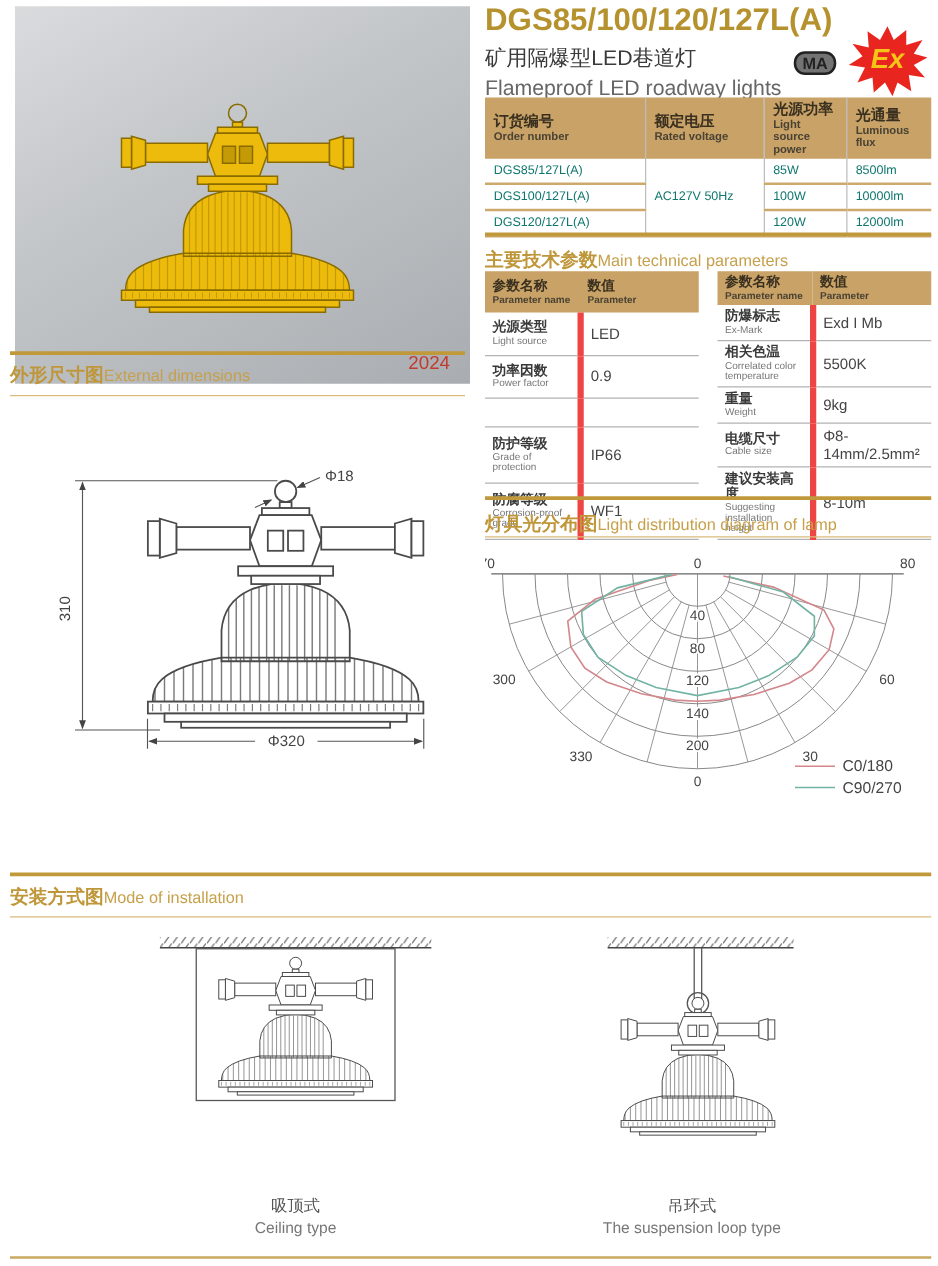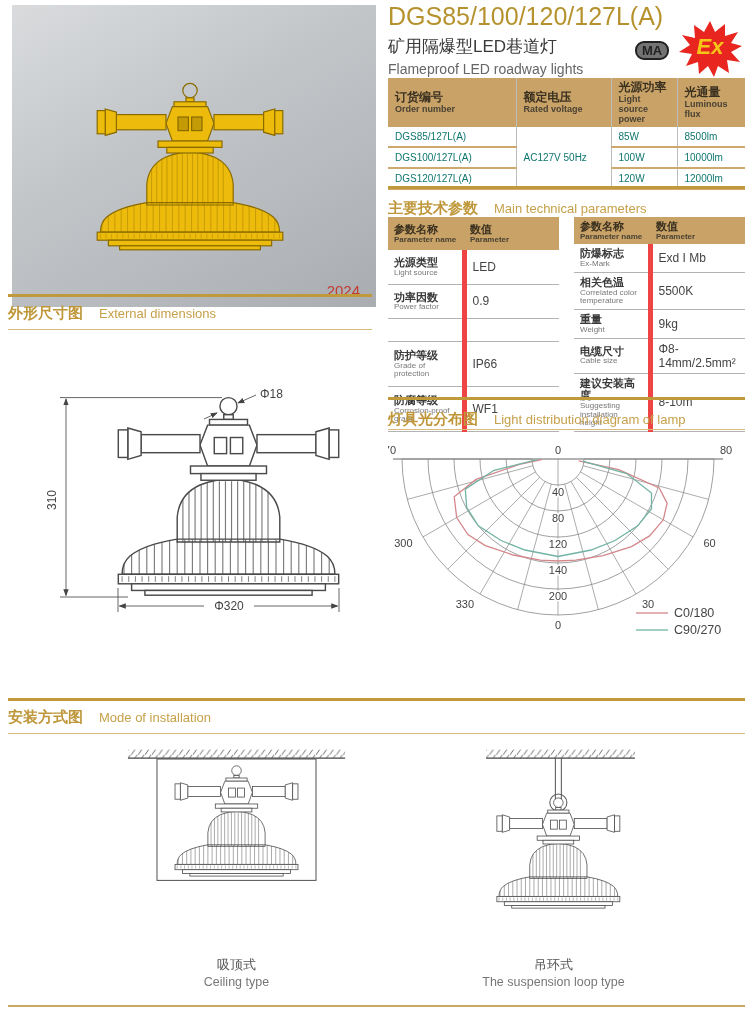--- a/index.html
+++ b/index.html
@@ -6,28 +6,28 @@
   body{width:750px;height:1013px;position:relative;background:#fff;overflow:hidden;
        font-family:"Liberation Sans","DejaVu Sans",sans-serif;color:#444}
   .abs{position:absolute}
   
   #photo{left:12px;top:5px;width:364px;height:302px;
          background:linear-gradient(150deg,#d9dbdd 0%,#c3c6c9 40%,#a9adb1 100%)}
   #year{position:absolute;right:16px;bottom:8px;color:#c23b31;font-size:15px}
   
   .rule-thick{height:3px;background:#c0993b}
   .rule-thin{height:1px;background:#d9bc7c}
-  .sec-head{display:flex;align-items:baseline;gap:16px;margin:7px 0 6px 0}
+  .sec-head{display:flex;align-items:baseline;gap:0;margin:7px 0 6px 0}
   .sec-cn{font-weight:bold;color:#bf973a;font-size:15px}
   .sec-en{color:#c6a04a;font-size:13px}
   
   #right-col{left:388px;top:2px;width:357px;height:660px}
-  #title{font-size:25px;font-weight:normal;color:#b6922f;letter-spacing:0}
+  #title{font-size:25px;font-weight:bold;color:#b6922f;letter-spacing:0}
   #sub-cn{font-size:17px;color:#3a3a3a;margin-top:4px}
-  #sub-en{font-size:14px;color:#666;margin-top:3px}
+  #sub-en{font-size:17px;color:#666;margin-top:3px}
   #ma-badge{position:absolute;left:247px;top:39px;border:2.5px solid #222;border-radius:9px;
             padding:0 5px;font-weight:bold;font-size:13px;color:#222;background:#737373}
   #ex-badge{position:absolute;left:290px;top:18px;width:64px;height:58px}
   
   table{border-collapse:collapse;table-layout:fixed}
   .hd{background:#c8a266;vertical-align:middle;text-align:left;padding:3px 7px}
   .h-cn{font-size:12px;font-weight:bold;color:#3a3020;line-height:1.15}
   .h-en{font-size:9px;color:#4a4234;line-height:1.1}
   #order-table{position:absolute;top:76px;width:357px}
   #order-table td{font-size:10px;color:#0f766e;padding:4px 7px;border-bottom:2px solid #cda96e}
@@ -44,21 +44,21 @@
   .empty-row td{height:16px}
   #param-wrap{position:absolute;top:215px;display:flex;gap:15px}
   
   #r-rule1{position:absolute;top:184px;width:357px}
   #tech-head{position:absolute;top:190px}
   #r-rule2{position:absolute;top:395px;width:357px}
   #dist-head{position:absolute;top:401px}
   #r-rule3{position:absolute;top:427px;width:357px}
   #polar-svg{position:absolute;top:437px;left:0}
   
-  #ext-sec{left:8px;top:294px;width:364px}
+  #ext-sec{left:8px;top:281px;width:364px}
   #dim-svg{display:block;margin-top:52px}
   
   #inst-sec{left:8px;top:698px;width:737px;height:305px}
   .draw{position:absolute;top:48px}
   .cap{position:absolute;top:258px;width:265px;text-align:center}
   #cap-l{left:96px}
   #cap-r{left:413px}
   .cap-cn{font-size:13px;color:#555}
   .cap-en{font-size:12.5px;color:#777;margin-top:1px}
   #bottom-rule{left:8px;top:1005px;width:737px;height:2px;background:#c9a85f}

